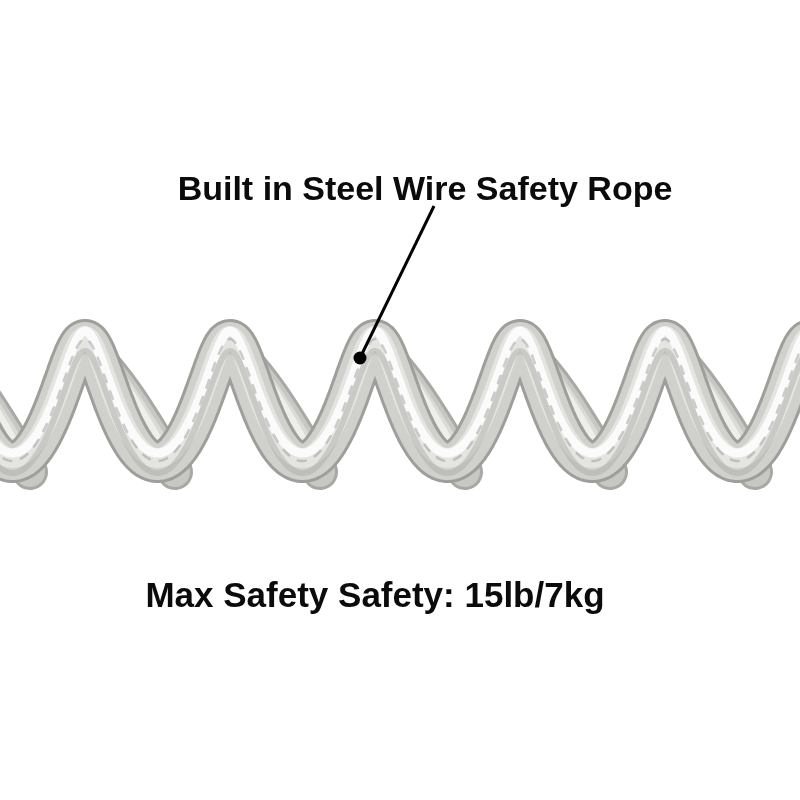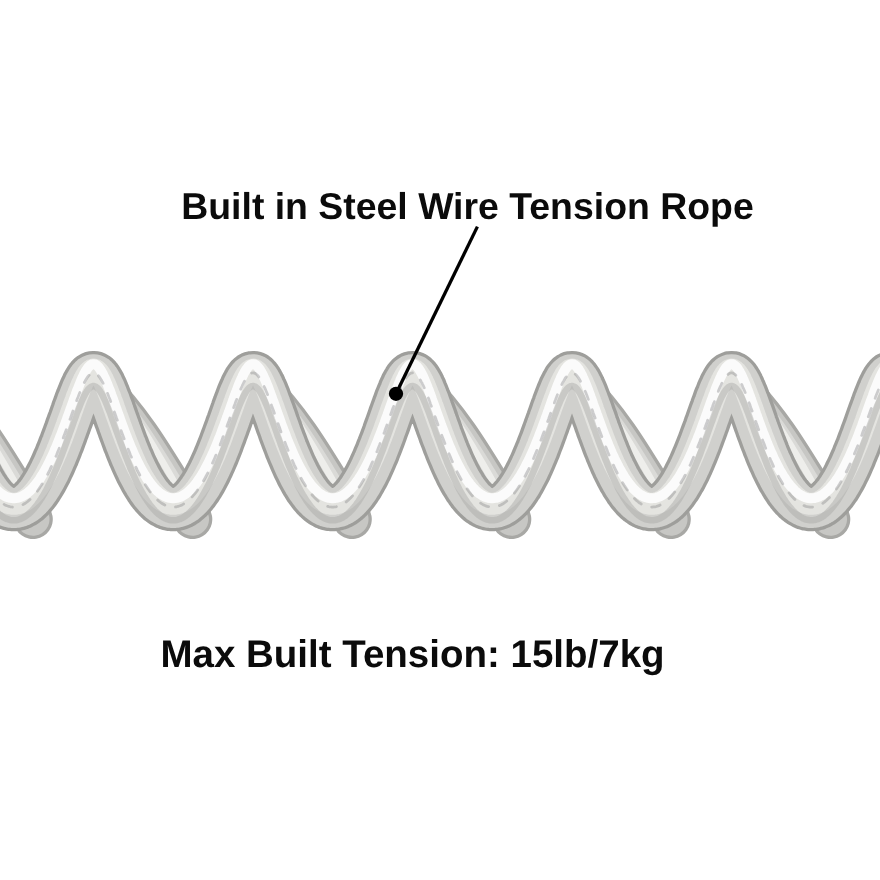--- a/index.html
+++ b/index.html
@@ -85,16 +85,16 @@
         <path d="M-64.8 354.0L-64.2 353.3L-63.6 352.7L-63.0 352.2L-62.4 351.7L-61.8 351.4L-61.2 351.2L-60.6 351.0L-60.0 351.0L-59.3 351.1L-58.7 351.2L-58.1 351.5L-57.5 351.8L-56.9 352.3L-56.3 352.8L-55.7 353.4L-55.1 354.2L-54.5 355.0L-53.8 355.9L-53.2 356.9L-52.6 358.0L-51.9 359.2L-51.3 360.4L-50.6 361.8L-50.0 363.2L-49.3 364.7L-48.6 366.3L-47.9 367.9L-47.2 369.6L-46.5 371.4L-45.8 373.3L-45.1 375.2L-44.3 377.2L-43.6 379.2L-42.8 381.3L-42.1 383.4L-41.3 385.6L-40.5 387.8L-39.7 390.1L-38.9 392.4L-38.1 394.7L-37.2 397.0L-36.4 399.4L-35.5 401.8L-34.6 404.2L-33.7 406.7L-32.8 409.1L-31.9 411.5L-31.0 414.0L-30.1 416.4L-29.1 418.8L-28.1 421.3L-27.2 423.7L-26.2 426.0L-25.2 428.4L-24.2 430.7L-23.1 433.1L-22.1 435.3L-21.0 437.6L-20.0 439.8L-18.9 441.9L-17.8 444.0L-16.7 446.1L-15.6 448.1L-14.5 450.0L-13.4 451.9L-12.2 453.7L-11.1 455.4L-9.9 457.1L-8.8 458.7L-7.6 460.2L-6.4 461.7L-5.2 463.1L-4.0 464.4L-2.8 465.6L-1.6 466.7L-0.4 467.7L0.8 468.7L2.0 469.5L3.3 470.3L4.5 471.0L5.7 471.6L7.0 472.0L8.2 472.4L9.4 472.7L10.7 472.9L11.9 473.0L13.2 473.0L14.4 472.9L15.7 472.7L16.9 472.4L18.1 472.0L19.4 471.5L20.6 470.9L21.8 470.2L23.1 469.5L24.3 468.6L25.5 467.7L26.7 466.6L27.9 465.5L29.1 464.3L30.3 463.0L31.5 461.6L32.7 460.1L33.9 458.6L35.0 457.0L36.2 455.3L37.3 453.5L38.5 451.7L39.6 449.8L40.7 447.9L41.8 445.9L42.9 443.8L44.0 441.7L45.1 439.6L46.1 437.4L47.2 435.1L48.2 432.9L49.2 430.6L50.2 428.2L51.3 425.9L52.2 423.5L53.2 421.1L54.2 418.6L55.1 416.2L56.1 413.8L57.0 411.3L57.9 408.9L58.8 406.5L59.7 404.0L60.6 401.6L61.4 399.2L62.3 396.9L63.1 394.5L64.0 392.2L64.8 389.9L65.6 387.6L66.4 385.4L67.1 383.2L67.9 381.1L68.7 379.0L69.4 377.0L70.1 375.0L70.9 373.1L71.6 371.3L72.3 369.5L73.0 367.8L73.7 366.1L74.3 364.6L75.0 363.1L75.7 361.7L76.3 360.3L77.0 359.1L77.6 357.9L78.3 356.8L78.9 355.8L79.5 354.9L80.1 354.1L80.7 353.4L81.4 352.7L82.0 352.2L82.6 351.8L83.2 351.4L83.8 351.2L84.4 351.0L85.0 351.0L85.6 351.0L86.2 351.2L86.8 351.4L87.4 351.8L88.0 352.2L88.6 352.7L89.3 353.4L89.9 354.1L90.5 354.9L91.1 355.8L91.7 356.8L92.4 357.9L93.0 359.1L93.7 360.3L94.3 361.7L95.0 363.1L95.7 364.6L96.3 366.1L97.0 367.8L97.7 369.5L98.4 371.3L99.1 373.1L99.9 375.0L100.6 377.0L101.3 379.0L102.1 381.1L102.9 383.2L103.6 385.4L104.4 387.6L105.2 389.9L106.0 392.2L106.9 394.5L107.7 396.9L108.6 399.2L109.4 401.6L110.3 404.0L111.2 406.5L112.1 408.9L113.0 411.3L113.9 413.8L114.9 416.2L115.8 418.6L116.8 421.1L117.8 423.5L118.7 425.9L119.8 428.2L120.8 430.6L121.8 432.9L122.8 435.1L123.9 437.4L124.9 439.6L126.0 441.7L127.1 443.8L128.2 445.9L129.3 447.9L130.4 449.8L131.5 451.7L132.7 453.5L133.8 455.3L135.0 457.0L136.1 458.6L137.3 460.1L138.5 461.6L139.7 463.0L140.9 464.3L142.1 465.5L143.3 466.6L144.5 467.7L145.7 468.6L146.9 469.5L148.2 470.2L149.4 470.9L150.6 471.5L151.9 472.0L153.1 472.4L154.3 472.7L155.6 472.9L156.8 473.0L158.1 473.0L159.3 472.9L160.6 472.7L161.8 472.4L163.0 472.0L164.3 471.6L165.5 471.0L166.7 470.3L168.0 469.5L169.2 468.7L170.4 467.7L171.6 466.7L172.8 465.6L174.0 464.4L175.2 463.1L176.4 461.7L177.6 460.2L178.8 458.7L179.9 457.1L181.1 455.4L182.2 453.7L183.4 451.9L184.5 450.0L185.6 448.1L186.7 446.1L187.8 444.0L188.9 441.9L190.0 439.8L191.0 437.6L192.1 435.3L193.1 433.1L194.2 430.7L195.2 428.4L196.2 426.0L197.2 423.7L198.1 421.3L199.1 418.8L200.1 416.4L201.0 414.0L201.9 411.5L202.8 409.1L203.7 406.7L204.6 404.2L205.5 401.8L206.4 399.4L207.2 397.0L208.1 394.7L208.9 392.4L209.7 390.1L210.5 387.8L211.3 385.6L212.1 383.4L212.8 381.3L213.6 379.2L214.3 377.2L215.1 375.2L215.8 373.3L216.5 371.4L217.2 369.6L217.9 367.9L218.6 366.3L219.3 364.7L220.0 363.2L220.6 361.8L221.3 360.4L221.9 359.2L222.6 358.0L223.2 356.9L223.8 355.9L224.5 355.0L225.1 354.2L225.7 353.4L226.3 352.8L226.9 352.3L227.5 351.8L228.1 351.5L228.7 351.2L229.3 351.1L230.0 351.0L230.6 351.0L231.2 351.2L231.8 351.4L232.4 351.7L233.0 352.2L233.6 352.7L234.2 353.3L234.8 354.0L235.4 354.8L236.1 355.7L236.7 356.7L237.3 357.8L238.0 359.0L238.6 360.2L239.3 361.5L239.9 363.0L240.6 364.4L241.3 366.0L242.0 367.7L242.7 369.4L243.4 371.1L244.1 373.0L244.8 374.9L245.5 376.9L246.3 378.9L247.0 381.0L247.8 383.1L248.6 385.2L249.4 387.5L250.2 389.7L251.0 392.0L251.8 394.3L252.6 396.7L253.5 399.0L254.4 401.4L255.2 403.9L256.1 406.3L257.0 408.7L257.9 411.1L258.9 413.6L259.8 416.0L260.7 418.5L261.7 420.9L262.7 423.3L263.7 425.7L264.7 428.0L265.7 430.4L266.7 432.7L267.7 435.0L268.8 437.2L269.9 439.4L270.9 441.6L272.0 443.7L273.1 445.7L274.2 447.7L275.3 449.7L276.5 451.6L277.6 453.4L278.7 455.2L279.9 456.8L281.1 458.5L282.2 460.0L283.4 461.5L284.6 462.9L285.8 464.2L287.0 465.4L288.2 466.5L289.4 467.6L290.6 468.5L291.8 469.4L293.1 470.2L294.3 470.9L295.5 471.5L296.8 472.0L298.0 472.4L299.2 472.7L300.5 472.9L301.7 473.0L303.0 473.0L304.2 472.9L305.5 472.7L306.7 472.4L307.9 472.1L309.2 471.6L310.4 471.0L311.6 470.4L312.9 469.6L314.1 468.8L315.3 467.8L316.5 466.8L317.7 465.7L318.9 464.5L320.1 463.2L321.3 461.8L322.5 460.4L323.7 458.8L324.8 457.2L326.0 455.6L327.1 453.8L328.3 452.0L329.4 450.1L330.5 448.2L331.6 446.2L332.7 444.2L333.8 442.1L334.9 439.9L336.0 437.7L337.0 435.5L338.0 433.2L339.1 430.9L340.1 428.6L341.1 426.2L342.1 423.9L343.1 421.5L344.0 419.0L345.0 416.6L345.9 414.2L346.9 411.7L347.8 409.3L348.7 406.9L349.6 404.4L350.4 402.0L351.3 399.6L352.2 397.2L353.0 394.9L353.8 392.6L354.6 390.3L355.4 388.0L356.2 385.8L357.0 383.6L357.8 381.5L358.5 379.4L359.3 377.3L360.0 375.4L360.7 373.4L361.5 371.6L362.2 369.8L362.9 368.1L363.6 366.4L364.2 364.8L364.9 363.3L365.6 361.9L366.2 360.5L366.9 359.3L367.5 358.1L368.2 357.0L368.8 356.0L369.4 355.0L370.0 354.2L370.7 353.5L371.3 352.8L371.9 352.3L372.5 351.8L373.1 351.5L373.7 351.2L374.3 351.1L374.9 351.0L375.5 351.0L376.1 351.2L376.7 351.4L377.3 351.7L377.9 352.1L378.5 352.7L379.2 353.3L379.8 354.0L380.4 354.8L381.0 355.7L381.6 356.6L382.3 357.7L382.9 358.9L383.6 360.1L384.2 361.4L384.9 362.8L385.6 364.3L386.2 365.9L386.9 367.5L387.6 369.2L388.3 371.0L389.0 372.8L389.8 374.7L390.5 376.7L391.2 378.7L392.0 380.8L392.7 382.9L393.5 385.1L394.3 387.3L395.1 389.5L395.9 391.8L396.7 394.1L397.6 396.5L398.4 398.9L399.3 401.2L400.2 403.7L401.0 406.1L401.9 408.5L402.9 411.0L403.8 413.4L404.7 415.8L405.7 418.3L406.6 420.7L407.6 423.1L408.6 425.5L409.6 427.8L410.6 430.2L411.6 432.5L412.7 434.8L413.7 437.0L414.8 439.2L415.8 441.4L416.9 443.5L418.0 445.6L419.1 447.6L420.2 449.5L421.4 451.4L422.5 453.3L423.6 455.0L424.8 456.7L426.0 458.3L427.1 459.9L428.3 461.4L429.5 462.8L430.7 464.1L431.9 465.3L433.1 466.4L434.3 467.5L435.5 468.5L436.7 469.3L438.0 470.1L439.2 470.8L440.4 471.4L441.7 471.9L442.9 472.3L444.1 472.6L445.4 472.9L446.6 473.0L447.9 473.0L449.1 472.9L450.4 472.7L451.6 472.5L452.8 472.1L454.1 471.6L455.3 471.1L456.5 470.4L457.8 469.7L459.0 468.8L460.2 467.9L461.4 466.9L462.6 465.8L463.8 464.6L465.0 463.3L466.2 461.9L467.4 460.5L468.6 459.0L469.7 457.4L470.9 455.7L472.0 454.0L473.2 452.2L474.3 450.3L475.4 448.4L476.5 446.4L477.6 444.3L478.7 442.2L479.8 440.1L480.9 437.9L481.9 435.7L483.0 433.4L484.0 431.1L485.0 428.8L486.0 426.4L487.0 424.0L488.0 421.6L489.0 419.2L489.9 416.8L490.8 414.4L491.8 411.9L492.7 409.5L493.6 407.0L494.5 404.6L495.4 402.2L496.2 399.8L497.1 397.4L497.9 395.1L498.8 392.7L499.6 390.4L500.4 388.2L501.2 385.9L501.9 383.8L502.7 381.6L503.5 379.5L504.2 377.5L505.0 375.5L505.7 373.6L506.4 371.7L507.1 369.9L507.8 368.2L508.5 366.5L509.2 364.9L509.8 363.4L510.5 362.0L511.2 360.6L511.8 359.4L512.5 358.2L513.1 357.1L513.7 356.0L514.4 355.1L515.0 354.3L515.6 353.5L516.2 352.9L516.8 352.3L517.4 351.9L518.0 351.5L518.6 351.2L519.3 351.1L519.9 351.0L520.5 351.0L521.1 351.2L521.7 351.4L522.3 351.7L522.9 352.1L523.5 352.6L524.1 353.2L524.7 353.9L525.3 354.7L526.0 355.6L526.6 356.6L527.2 357.6L527.9 358.8L528.5 360.0L529.2 361.3L529.8 362.7L530.5 364.2L531.2 365.8L531.9 367.4L532.6 369.1L533.3 370.9L534.0 372.7L534.7 374.6L535.4 376.5L536.2 378.6L536.9 380.6L537.7 382.7L538.5 384.9L539.2 387.1L540.0 389.4L540.9 391.6L541.7 394.0L542.5 396.3L543.4 398.7L544.2 401.1L545.1 403.5L546.0 405.9L546.9 408.3L547.8 410.8L548.7 413.2L549.6 415.6L550.6 418.1L551.6 420.5L552.5 422.9L553.5 425.3L554.5 427.7L555.5 430.0L556.5 432.3L557.6 434.6L558.6 436.9L559.7 439.1L560.8 441.2L561.8 443.3L562.9 445.4L564.0 447.4L565.2 449.4L566.3 451.3L567.4 453.1L568.6 454.9L569.7 456.6L570.9 458.2L572.0 459.8L573.2 461.2L574.4 462.6L575.6 464.0L576.8 465.2L578.0 466.4L579.2 467.4L580.4 468.4L581.6 469.3L582.9 470.1L584.1 470.8L585.3 471.4L586.6 471.9L587.8 472.3L589.0 472.6L590.3 472.8L591.5 473.0L592.8 473.0L594.0 472.9L595.3 472.8L596.5 472.5L597.7 472.1L599.0 471.7L600.2 471.1L601.4 470.5L602.7 469.7L603.9 468.9L605.1 468.0L606.3 467.0L607.5 465.9L608.7 464.7L609.9 463.4L611.1 462.0L612.3 460.6L613.5 459.1L614.6 457.5L615.8 455.8L617.0 454.1L618.1 452.3L619.2 450.4L620.3 448.5L621.5 446.5L622.6 444.5L623.6 442.4L624.7 440.3L625.8 438.1L626.8 435.9L627.9 433.6L628.9 431.3L629.9 429.0L630.9 426.6L631.9 424.2L632.9 421.8L633.9 419.4L634.8 417.0L635.8 414.6L636.7 412.1L637.6 409.7L638.5 407.2L639.4 404.8L640.3 402.4L641.2 400.0L642.0 397.6L642.9 395.3L643.7 392.9L644.5 390.6L645.3 388.4L646.1 386.1L646.9 383.9L647.7 381.8L648.4 379.7L649.2 377.7L649.9 375.7L650.6 373.7L651.3 371.9L652.1 370.1L652.8 368.3L653.4 366.7L654.1 365.1L654.8 363.5L655.5 362.1L656.1 360.7L656.8 359.5L657.4 358.3L658.1 357.1L658.7 356.1L659.3 355.2L659.9 354.3L660.6 353.6L661.2 352.9L661.8 352.4L662.4 351.9L663.0 351.5L663.6 351.3L664.2 351.1L664.8 351.0L665.4 351.0L666.0 351.1L666.6 351.4L667.2 351.7L667.8 352.1L668.4 352.6L669.1 353.2L669.7 353.9L670.3 354.6L670.9 355.5L671.5 356.5L672.2 357.5L672.8 358.7L673.5 359.9L674.1 361.2L674.8 362.6L675.4 364.1L676.1 365.6L676.8 367.3L677.5 368.9L678.2 370.7L678.9 372.5L679.6 374.4L680.4 376.4L681.1 378.4L681.9 380.5L682.6 382.6L683.4 384.7L684.2 386.9L685.0 389.2L685.8 391.5L686.6 393.8L687.4 396.1L688.3 398.5L689.1 400.9L690.0 403.3L690.9 405.7L691.8 408.1L692.7 410.6L693.6 413.0L694.6 415.4L695.5 417.9L696.5 420.3L697.4 422.7L698.4 425.1L699.4 427.5L700.4 429.8L701.5 432.1L702.5 434.4L703.5 436.7L704.6 438.9L705.7 441.1L706.8 443.2L707.8 445.2L708.9 447.3L710.1 449.2L711.2 451.1L712.3 453.0L713.5 454.7L714.6 456.5L715.8 458.1L716.9 459.6L718.1 461.1L719.3 462.5L720.5 463.9L721.7 465.1L722.9 466.3L724.1 467.3L725.3 468.3L726.5 469.2L727.8 470.0L729.0 470.7L730.2 471.3L731.5 471.9L732.7 472.3L733.9 472.6L735.2 472.8L736.4 473.0L737.7 473.0L738.9 472.9L740.2 472.8L741.4 472.5L742.6 472.2L743.9 471.7L745.1 471.2L746.3 470.5L747.6 469.8L748.8 469.0L750.0 468.0L751.2 467.0L752.4 465.9L753.6 464.8L754.8 463.5L756.0 462.1L757.2 460.7L758.4 459.2L759.6 457.6L760.7 456.0L761.9 454.3L763.0 452.5L764.1 450.6L765.3 448.7L766.4 446.7L767.5 444.7L768.6 442.6L769.6 440.4L770.7 438.3L771.8 436.0L772.8 433.8L773.8 431.5L774.8 429.2L775.9 426.8L776.8 424.4L777.8 422.0L778.8 419.6L779.8 417.2L780.7 414.8L781.6 412.3L782.5 409.9L783.5 407.4L784.3 405.0L785.2 402.6L786.1 400.2L787.0 397.8L787.8 395.4L788.6 393.1L789.4 390.8L790.2 388.5L791.0 386.3L791.8 384.1L792.6 382.0L793.4 379.9L794.1 377.8L794.8 375.8L795.6 373.9L796.3 372.0L797.0 370.2L797.7 368.5L798.4 366.8L799.1 365.2L799.7 363.7L800.4 362.2L801.1 360.8L801.7 359.6L802.4 358.3L803.0 357.2L803.6 356.2L804.3 355.3L804.9 354.4L805.5 353.7L806.1 353.0L806.7 352.4L807.3 351.9L807.9 351.6L808.6 351.3L809.2 351.1L809.8 351.0L810.4 351.0L811.0 351.1L811.6 351.3L812.2 351.6L812.8 352.0L813.4 352.5L814.0 353.1L814.6 353.8L815.2 354.6L815.9 355.4L816.5 356.4L817.1 357.5L817.8 358.6L818.4 359.8L819.1 361.1L819.7 362.5L820.4 364.0L821.1 365.5L821.8 367.1L822.4 368.8L823.1 370.6L823.9 372.4L824.6 374.3L825.3 376.2L826.0 378.2L826.8 380.3L827.6 382.4L828.3 384.6L829.1 386.8L829.9 389.0L830.7 391.3L831.5 393.6L832.4 395.9L833.2 398.3L834.1 400.7L834.9 403.1L835.8 405.5L836.7 407.9L837.6 410.4L838.6 412.8L839.5 415.2L840.4 417.7L841.4 420.1L842.4 422.5L843.4 424.9L844.4 427.3L845.4 429.6L846.4 432.0L847.4 434.2L848.5 436.5L849.5 438.7L850.6 440.9L851.7 443.0L852.8 445.1L853.9 447.1L855.0 449.1L856.1 451.0L857.2 452.8L858.4 454.6L859.5 456.3L860.7 458.0L861.8 459.5L863.0 461.0L864.2 462.4L865.4 463.8L866.6 465.0L867.8 466.2L869.0 467.3L870.2 468.2L871.4 469.1" fill="none" stroke="#a9a9a6" stroke-width="6" stroke-opacity="0.45" stroke-linecap="round" stroke-linejoin="round"></path>
         <path d="M-64.8 342.0L-64.2 341.3L-63.6 340.7L-63.0 340.2L-62.4 339.7L-61.8 339.4L-61.2 339.2L-60.6 339.0L-60.0 339.0L-59.3 339.1L-58.7 339.2L-58.1 339.5L-57.5 339.8L-56.9 340.3L-56.3 340.8L-55.7 341.4L-55.1 342.2L-54.5 343.0L-53.8 343.9L-53.2 344.9L-52.6 346.0L-51.9 347.2L-51.3 348.4L-50.6 349.8L-50.0 351.2L-49.3 352.7L-48.6 354.3L-47.9 355.9L-47.2 357.6L-46.5 359.4L-45.8 361.3L-45.1 363.2L-44.3 365.2L-43.6 367.2L-42.8 369.3L-42.1 371.4L-41.3 373.6L-40.5 375.8L-39.7 378.1L-38.9 380.4L-38.1 382.7L-37.2 385.0L-36.4 387.4L-35.5 389.8L-34.6 392.2L-33.7 394.7L-32.8 397.1L-31.9 399.5L-31.0 402.0L-30.1 404.4L-29.1 406.8L-28.1 409.3L-27.2 411.7L-26.2 414.0L-25.2 416.4L-24.2 418.7L-23.1 421.1L-22.1 423.3L-21.0 425.6L-20.0 427.8L-18.9 429.9L-17.8 432.0L-16.7 434.1L-15.6 436.1L-14.5 438.0L-13.4 439.9L-12.2 441.7L-11.1 443.4L-9.9 445.1L-8.8 446.7L-7.6 448.2L-6.4 449.7L-5.2 451.1L-4.0 452.4L-2.8 453.6L-1.6 454.7L-0.4 455.7L0.8 456.7L2.0 457.5L3.3 458.3L4.5 459.0L5.7 459.6L7.0 460.0L8.2 460.4L9.4 460.7L10.7 460.9L11.9 461.0L13.2 461.0L14.4 460.9L15.7 460.7L16.9 460.4L18.1 460.0L19.4 459.5L20.6 458.9L21.8 458.2L23.1 457.5L24.3 456.6L25.5 455.7L26.7 454.6L27.9 453.5L29.1 452.3L30.3 451.0L31.5 449.6L32.7 448.1L33.9 446.6L35.0 445.0L36.2 443.3L37.3 441.5L38.5 439.7L39.6 437.8L40.7 435.9L41.8 433.9L42.9 431.8L44.0 429.7L45.1 427.6L46.1 425.4L47.2 423.1L48.2 420.9L49.2 418.6L50.2 416.2L51.3 413.9L52.2 411.5L53.2 409.1L54.2 406.6L55.1 404.2L56.1 401.8L57.0 399.3L57.9 396.9L58.8 394.5L59.7 392.0L60.6 389.6L61.4 387.2L62.3 384.9L63.1 382.5L64.0 380.2L64.8 377.9L65.6 375.6L66.4 373.4L67.1 371.2L67.9 369.1L68.7 367.0L69.4 365.0L70.1 363.0L70.9 361.1L71.6 359.3L72.3 357.5L73.0 355.8L73.7 354.1L74.3 352.6L75.0 351.1L75.7 349.7L76.3 348.3L77.0 347.1L77.6 345.9L78.3 344.8L78.9 343.8L79.5 342.9L80.1 342.1L80.7 341.4L81.4 340.7L82.0 340.2L82.6 339.8L83.2 339.4L83.8 339.2L84.4 339.0L85.0 339.0L85.6 339.0L86.2 339.2L86.8 339.4L87.4 339.8L88.0 340.2L88.6 340.7L89.3 341.4L89.9 342.1L90.5 342.9L91.1 343.8L91.7 344.8L92.4 345.9L93.0 347.1L93.7 348.3L94.3 349.7L95.0 351.1L95.7 352.6L96.3 354.1L97.0 355.8L97.7 357.5L98.4 359.3L99.1 361.1L99.9 363.0L100.6 365.0L101.3 367.0L102.1 369.1L102.9 371.2L103.6 373.4L104.4 375.6L105.2 377.9L106.0 380.2L106.9 382.5L107.7 384.9L108.6 387.2L109.4 389.6L110.3 392.0L111.2 394.5L112.1 396.9L113.0 399.3L113.9 401.8L114.9 404.2L115.8 406.6L116.8 409.1L117.8 411.5L118.7 413.9L119.8 416.2L120.8 418.6L121.8 420.9L122.8 423.1L123.9 425.4L124.9 427.6L126.0 429.7L127.1 431.8L128.2 433.9L129.3 435.9L130.4 437.8L131.5 439.7L132.7 441.5L133.8 443.3L135.0 445.0L136.1 446.6L137.3 448.1L138.5 449.6L139.7 451.0L140.9 452.3L142.1 453.5L143.3 454.6L144.5 455.7L145.7 456.6L146.9 457.5L148.2 458.2L149.4 458.9L150.6 459.5L151.9 460.0L153.1 460.4L154.3 460.7L155.6 460.9L156.8 461.0L158.1 461.0L159.3 460.9L160.6 460.7L161.8 460.4L163.0 460.0L164.3 459.6L165.5 459.0L166.7 458.3L168.0 457.5L169.2 456.7L170.4 455.7L171.6 454.7L172.8 453.6L174.0 452.4L175.2 451.1L176.4 449.7L177.6 448.2L178.8 446.7L179.9 445.1L181.1 443.4L182.2 441.7L183.4 439.9L184.5 438.0L185.6 436.1L186.7 434.1L187.8 432.0L188.9 429.9L190.0 427.8L191.0 425.6L192.1 423.3L193.1 421.1L194.2 418.7L195.2 416.4L196.2 414.0L197.2 411.7L198.1 409.3L199.1 406.8L200.1 404.4L201.0 402.0L201.9 399.5L202.8 397.1L203.7 394.7L204.6 392.2L205.5 389.8L206.4 387.4L207.2 385.0L208.1 382.7L208.9 380.4L209.7 378.1L210.5 375.8L211.3 373.6L212.1 371.4L212.8 369.3L213.6 367.2L214.3 365.2L215.1 363.2L215.8 361.3L216.5 359.4L217.2 357.6L217.9 355.9L218.6 354.3L219.3 352.7L220.0 351.2L220.6 349.8L221.3 348.4L221.9 347.2L222.6 346.0L223.2 344.9L223.8 343.9L224.5 343.0L225.1 342.2L225.7 341.4L226.3 340.8L226.9 340.3L227.5 339.8L228.1 339.5L228.7 339.2L229.3 339.1L230.0 339.0L230.6 339.0L231.2 339.2L231.8 339.4L232.4 339.7L233.0 340.2L233.6 340.7L234.2 341.3L234.8 342.0L235.4 342.8L236.1 343.7L236.7 344.7L237.3 345.8L238.0 347.0L238.6 348.2L239.3 349.5L239.9 351.0L240.6 352.4L241.3 354.0L242.0 355.7L242.7 357.4L243.4 359.1L244.1 361.0L244.8 362.9L245.5 364.9L246.3 366.9L247.0 369.0L247.8 371.1L248.6 373.2L249.4 375.5L250.2 377.7L251.0 380.0L251.8 382.3L252.6 384.7L253.5 387.0L254.4 389.4L255.2 391.9L256.1 394.3L257.0 396.7L257.9 399.1L258.9 401.6L259.8 404.0L260.7 406.5L261.7 408.9L262.7 411.3L263.7 413.7L264.7 416.0L265.7 418.4L266.7 420.7L267.7 423.0L268.8 425.2L269.9 427.4L270.9 429.6L272.0 431.7L273.1 433.7L274.2 435.7L275.3 437.7L276.5 439.6L277.6 441.4L278.7 443.2L279.9 444.8L281.1 446.5L282.2 448.0L283.4 449.5L284.6 450.9L285.8 452.2L287.0 453.4L288.2 454.5L289.4 455.6L290.6 456.5L291.8 457.4L293.1 458.2L294.3 458.9L295.5 459.5L296.8 460.0L298.0 460.4L299.2 460.7L300.5 460.9L301.7 461.0L303.0 461.0L304.2 460.9L305.5 460.7L306.7 460.4L307.9 460.1L309.2 459.6L310.4 459.0L311.6 458.4L312.9 457.6L314.1 456.8L315.3 455.8L316.5 454.8L317.7 453.7L318.9 452.5L320.1 451.2L321.3 449.8L322.5 448.4L323.7 446.8L324.8 445.2L326.0 443.6L327.1 441.8L328.3 440.0L329.4 438.1L330.5 436.2L331.6 434.2L332.7 432.2L333.8 430.1L334.9 427.9L336.0 425.7L337.0 423.5L338.0 421.2L339.1 418.9L340.1 416.6L341.1 414.2L342.1 411.9L343.1 409.5L344.0 407.0L345.0 404.6L345.9 402.2L346.9 399.7L347.8 397.3L348.7 394.9L349.6 392.4L350.4 390.0L351.3 387.6L352.2 385.2L353.0 382.9L353.8 380.6L354.6 378.3L355.4 376.0L356.2 373.8L357.0 371.6L357.8 369.5L358.5 367.4L359.3 365.3L360.0 363.4L360.7 361.4L361.5 359.6L362.2 357.8L362.9 356.1L363.6 354.4L364.2 352.8L364.9 351.3L365.6 349.9L366.2 348.5L366.9 347.3L367.5 346.1L368.2 345.0L368.8 344.0L369.4 343.0L370.0 342.2L370.7 341.5L371.3 340.8L371.9 340.3L372.5 339.8L373.1 339.5L373.7 339.2L374.3 339.1L374.9 339.0L375.5 339.0L376.1 339.2L376.7 339.4L377.3 339.7L377.9 340.1L378.5 340.7L379.2 341.3L379.8 342.0L380.4 342.8L381.0 343.7L381.6 344.6L382.3 345.7L382.9 346.9L383.6 348.1L384.2 349.4L384.9 350.8L385.6 352.3L386.2 353.9L386.9 355.5L387.6 357.2L388.3 359.0L389.0 360.8L389.8 362.7L390.5 364.7L391.2 366.7L392.0 368.8L392.7 370.9L393.5 373.1L394.3 375.3L395.1 377.5L395.9 379.8L396.7 382.1L397.6 384.5L398.4 386.9L399.3 389.2L400.2 391.7L401.0 394.1L401.9 396.5L402.9 399.0L403.8 401.4L404.7 403.8L405.7 406.3L406.6 408.7L407.6 411.1L408.6 413.5L409.6 415.8L410.6 418.2L411.6 420.5L412.7 422.8L413.7 425.0L414.8 427.2L415.8 429.4L416.9 431.5L418.0 433.6L419.1 435.6L420.2 437.5L421.4 439.4L422.5 441.3L423.6 443.0L424.8 444.7L426.0 446.3L427.1 447.9L428.3 449.4L429.5 450.8L430.7 452.1L431.9 453.3L433.1 454.4L434.3 455.5L435.5 456.5L436.7 457.3L438.0 458.1L439.2 458.8L440.4 459.4L441.7 459.9L442.9 460.3L444.1 460.6L445.4 460.9L446.6 461.0L447.9 461.0L449.1 460.9L450.4 460.7L451.6 460.5L452.8 460.1L454.1 459.6L455.3 459.1L456.5 458.4L457.8 457.7L459.0 456.8L460.2 455.9L461.4 454.9L462.6 453.8L463.8 452.6L465.0 451.3L466.2 449.9L467.4 448.5L468.6 447.0L469.7 445.4L470.9 443.7L472.0 442.0L473.2 440.2L474.3 438.3L475.4 436.4L476.5 434.4L477.6 432.3L478.7 430.2L479.8 428.1L480.9 425.9L481.9 423.7L483.0 421.4L484.0 419.1L485.0 416.8L486.0 414.4L487.0 412.0L488.0 409.6L489.0 407.2L489.9 404.8L490.8 402.4L491.8 399.9L492.7 397.5L493.6 395.0L494.5 392.6L495.4 390.2L496.2 387.8L497.1 385.4L497.9 383.1L498.8 380.7L499.6 378.4L500.4 376.2L501.2 373.9L501.9 371.8L502.7 369.6L503.5 367.5L504.2 365.5L505.0 363.5L505.7 361.6L506.4 359.7L507.1 357.9L507.8 356.2L508.5 354.5L509.2 352.9L509.8 351.4L510.5 350.0L511.2 348.6L511.8 347.4L512.5 346.2L513.1 345.1L513.7 344.0L514.4 343.1L515.0 342.3L515.6 341.5L516.2 340.9L516.8 340.3L517.4 339.9L518.0 339.5L518.6 339.2L519.3 339.1L519.9 339.0L520.5 339.0L521.1 339.2L521.7 339.4L522.3 339.7L522.9 340.1L523.5 340.6L524.1 341.2L524.7 341.9L525.3 342.7L526.0 343.6L526.6 344.6L527.2 345.6L527.9 346.8L528.5 348.0L529.2 349.3L529.8 350.7L530.5 352.2L531.2 353.8L531.9 355.4L532.6 357.1L533.3 358.9L534.0 360.7L534.7 362.6L535.4 364.5L536.2 366.6L536.9 368.6L537.7 370.7L538.5 372.9L539.2 375.1L540.0 377.4L540.9 379.6L541.7 382.0L542.5 384.3L543.4 386.7L544.2 389.1L545.1 391.5L546.0 393.9L546.9 396.3L547.8 398.8L548.7 401.2L549.6 403.6L550.6 406.1L551.6 408.5L552.5 410.9L553.5 413.3L554.5 415.7L555.5 418.0L556.5 420.3L557.6 422.6L558.6 424.9L559.7 427.1L560.8 429.2L561.8 431.3L562.9 433.4L564.0 435.4L565.2 437.4L566.3 439.3L567.4 441.1L568.6 442.9L569.7 444.6L570.9 446.2L572.0 447.8L573.2 449.2L574.4 450.6L575.6 452.0L576.8 453.2L578.0 454.4L579.2 455.4L580.4 456.4L581.6 457.3L582.9 458.1L584.1 458.8L585.3 459.4L586.6 459.9L587.8 460.3L589.0 460.6L590.3 460.8L591.5 461.0L592.8 461.0L594.0 460.9L595.3 460.8L596.5 460.5L597.7 460.1L599.0 459.7L600.2 459.1L601.4 458.5L602.7 457.7L603.9 456.9L605.1 456.0L606.3 455.0L607.5 453.9L608.7 452.7L609.9 451.4L611.1 450.0L612.3 448.6L613.5 447.1L614.6 445.5L615.8 443.8L617.0 442.1L618.1 440.3L619.2 438.4L620.3 436.5L621.5 434.5L622.6 432.5L623.6 430.4L624.7 428.3L625.8 426.1L626.8 423.9L627.9 421.6L628.9 419.3L629.9 417.0L630.9 414.6L631.9 412.2L632.9 409.8L633.9 407.4L634.8 405.0L635.8 402.6L636.7 400.1L637.6 397.7L638.5 395.2L639.4 392.8L640.3 390.4L641.2 388.0L642.0 385.6L642.9 383.3L643.7 380.9L644.5 378.6L645.3 376.4L646.1 374.1L646.9 371.9L647.7 369.8L648.4 367.7L649.2 365.7L649.9 363.7L650.6 361.7L651.3 359.9L652.1 358.1L652.8 356.3L653.4 354.7L654.1 353.1L654.8 351.5L655.5 350.1L656.1 348.7L656.8 347.5L657.4 346.3L658.1 345.1L658.7 344.1L659.3 343.2L659.9 342.3L660.6 341.6L661.2 340.9L661.8 340.4L662.4 339.9L663.0 339.5L663.6 339.3L664.2 339.1L664.8 339.0L665.4 339.0L666.0 339.1L666.6 339.4L667.2 339.7L667.8 340.1L668.4 340.6L669.1 341.2L669.7 341.9L670.3 342.6L670.9 343.5L671.5 344.5L672.2 345.5L672.8 346.7L673.5 347.9L674.1 349.2L674.8 350.6L675.4 352.1L676.1 353.6L676.8 355.3L677.5 356.9L678.2 358.7L678.9 360.5L679.6 362.4L680.4 364.4L681.1 366.4L681.9 368.5L682.6 370.6L683.4 372.7L684.2 374.9L685.0 377.2L685.8 379.5L686.6 381.8L687.4 384.1L688.3 386.5L689.1 388.9L690.0 391.3L690.9 393.7L691.8 396.1L692.7 398.6L693.6 401.0L694.6 403.4L695.5 405.9L696.5 408.3L697.4 410.7L698.4 413.1L699.4 415.5L700.4 417.8L701.5 420.1L702.5 422.4L703.5 424.7L704.6 426.9L705.7 429.1L706.8 431.2L707.8 433.2L708.9 435.3L710.1 437.2L711.2 439.1L712.3 441.0L713.5 442.7L714.6 444.5L715.8 446.1L716.9 447.6L718.1 449.1L719.3 450.5L720.5 451.9L721.7 453.1L722.9 454.3L724.1 455.3L725.3 456.3L726.5 457.2L727.8 458.0L729.0 458.7L730.2 459.3L731.5 459.9L732.7 460.3L733.9 460.6L735.2 460.8L736.4 461.0L737.7 461.0L738.9 460.9L740.2 460.8L741.4 460.5L742.6 460.2L743.9 459.7L745.1 459.2L746.3 458.5L747.6 457.8L748.8 457.0L750.0 456.0L751.2 455.0L752.4 453.9L753.6 452.8L754.8 451.5L756.0 450.1L757.2 448.7L758.4 447.2L759.6 445.6L760.7 444.0L761.9 442.3L763.0 440.5L764.1 438.6L765.3 436.7L766.4 434.7L767.5 432.7L768.6 430.6L769.6 428.4L770.7 426.3L771.8 424.0L772.8 421.8L773.8 419.5L774.8 417.2L775.9 414.8L776.8 412.4L777.8 410.0L778.8 407.6L779.8 405.2L780.7 402.8L781.6 400.3L782.5 397.9L783.5 395.4L784.3 393.0L785.2 390.6L786.1 388.2L787.0 385.8L787.8 383.4L788.6 381.1L789.4 378.8L790.2 376.5L791.0 374.3L791.8 372.1L792.6 370.0L793.4 367.9L794.1 365.8L794.8 363.8L795.6 361.9L796.3 360.0L797.0 358.2L797.7 356.5L798.4 354.8L799.1 353.2L799.7 351.7L800.4 350.2L801.1 348.8L801.7 347.6L802.4 346.3L803.0 345.2L803.6 344.2L804.3 343.3L804.9 342.4L805.5 341.7L806.1 341.0L806.7 340.4L807.3 339.9L807.9 339.6L808.6 339.3L809.2 339.1L809.8 339.0L810.4 339.0L811.0 339.1L811.6 339.3L812.2 339.6L812.8 340.0L813.4 340.5L814.0 341.1L814.6 341.8L815.2 342.6L815.9 343.4L816.5 344.4L817.1 345.5L817.8 346.6L818.4 347.8L819.1 349.1L819.7 350.5L820.4 352.0L821.1 353.5L821.8 355.1L822.4 356.8L823.1 358.6L823.9 360.4L824.6 362.3L825.3 364.2L826.0 366.2L826.8 368.3L827.6 370.4L828.3 372.6L829.1 374.8L829.9 377.0L830.7 379.3L831.5 381.6L832.4 383.9L833.2 386.3L834.1 388.7L834.9 391.1L835.8 393.5L836.7 395.9L837.6 398.4L838.6 400.8L839.5 403.2L840.4 405.7L841.4 408.1L842.4 410.5L843.4 412.9L844.4 415.3L845.4 417.6L846.4 420.0L847.4 422.2L848.5 424.5L849.5 426.7L850.6 428.9L851.7 431.0L852.8 433.1L853.9 435.1L855.0 437.1L856.1 439.0L857.2 440.8L858.4 442.6L859.5 444.3L860.7 446.0L861.8 447.5L863.0 449.0L864.2 450.4L865.4 451.8L866.6 453.0L867.8 454.2L869.0 455.3L870.2 456.2L871.4 457.1" fill="none" stroke="#87878a" stroke-width="2.5" stroke-opacity="0.4" stroke-linecap="round" stroke-linejoin="round" stroke-dasharray="8 10"></path>
       </g>
 
     <g>
       <line id="leader-line" x1="434" y1="206" x2="360" y2="358" stroke-width="3" stroke="#000000"></line>
       <circle id="leader-dot" cx="360" cy="358" r="6.5" fill="#000000"></circle>
     </g>
   </svg>
 
-  <div class="label label-top">Built in Steel Wire Tension Rope</div>
+  <div class="label label-top">Built in Steel Wire Safety Rope</div>
 
-  <div class="label label-bottom">Max Built Tension: 15lb/7kg</div>
+  <div class="label label-bottom">Max Safety Safety: 15lb/7kg</div>
 </div>
 
 </body></html>

